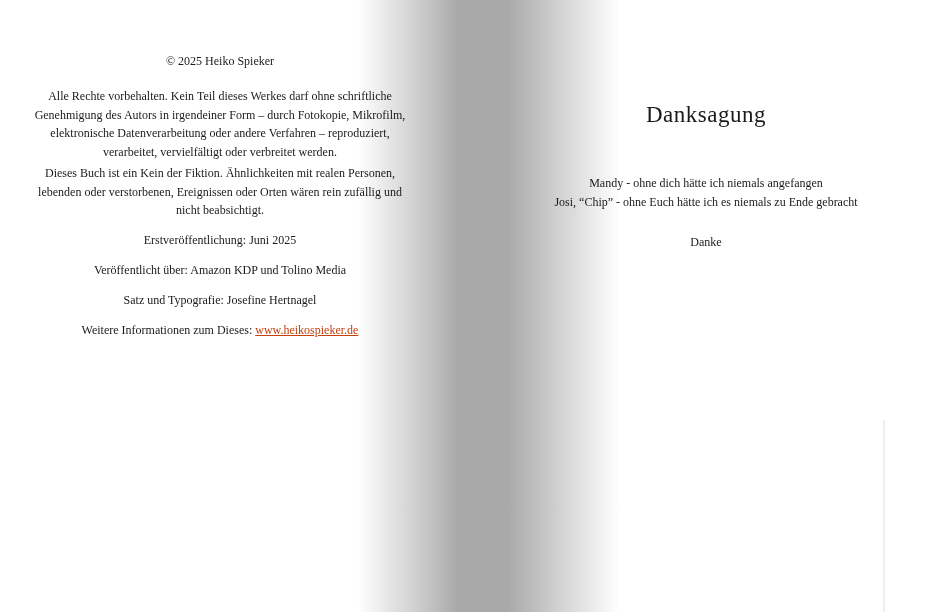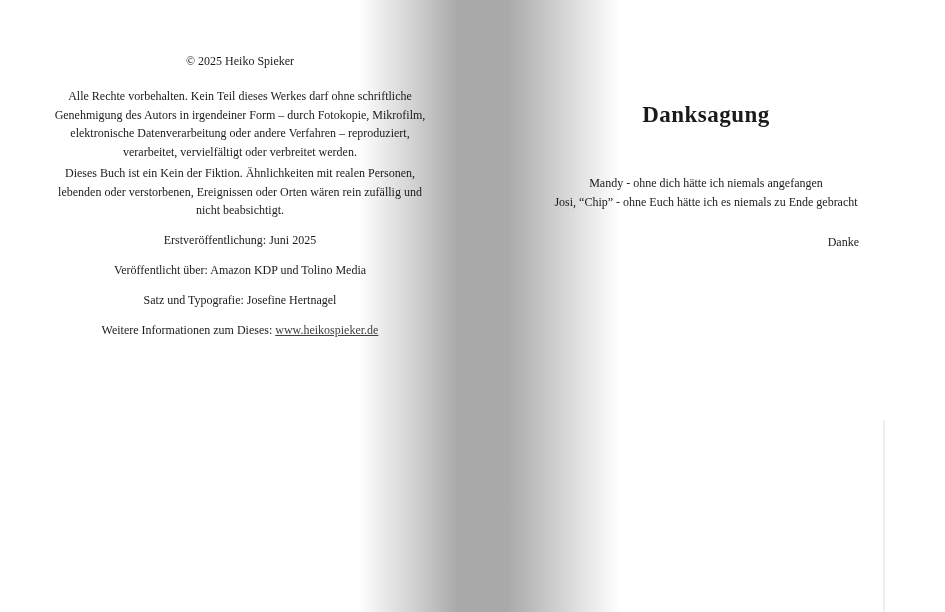--- a/index.html
+++ b/index.html
@@ -41,65 +41,64 @@
     position: absolute;
     left: 883px;
     top: 420px;
     width: 2px;
     height: 192px;
     background: #efefef;
     pointer-events: none;
   }
   .left-page {
     position: absolute;
-    left: 40px;
+    left: 20px;
     top: 52px;
     width: 400px;
     text-align: center;
     font-size: 12px;
     line-height: 18.5px;
   }
   .left-page p {
     margin: 0 0 11.5px 0;
   }
   .left-page .copyright {
     margin-bottom: 16.5px;
   }
   .left-page .rights {
     margin-bottom: 3px;
   }
   .multiline {
     white-space: pre-line;
   }
   .left-page a {
-    color: #404040;
+    color: #c2410c;
     text-decoration: underline;
   }
   .right-page {
     position: absolute;
     left: 536px;
     top: 100px;
     width: 340px;
     text-align: center;
     font-size: 12px;
     line-height: 18.5px;
   }
   .right-page h1 {
     font-size: 23px;
     line-height: 29px;
-    font-weight: bold;
+    font-weight: normal;
     margin: 0 0 45px 0;
     letter-spacing: 0.5px;
   }
   .right-page .dedication {
     margin: 0 0 22px 0;
   }
   .right-page .thanks {
     margin: 17px;
-    text-align: right;
   }
 </style>
 </head>
 <body>
 
 <div class="spread">
 
   <div class="spine-shadow"></div>
   <div class="page-edge"></div>
 

